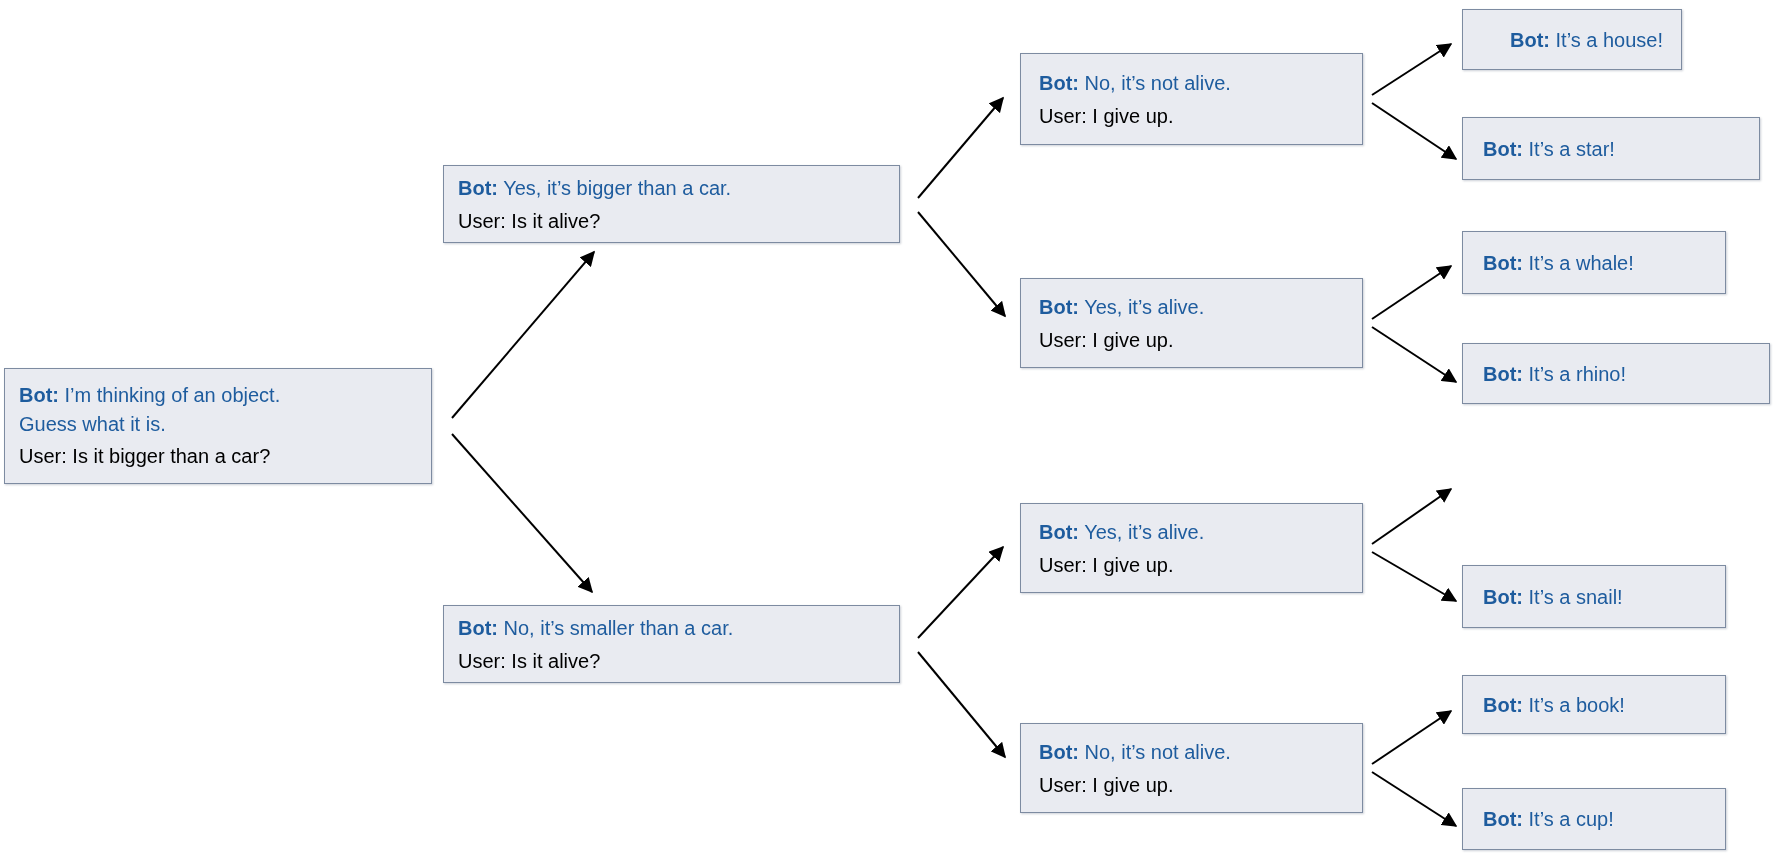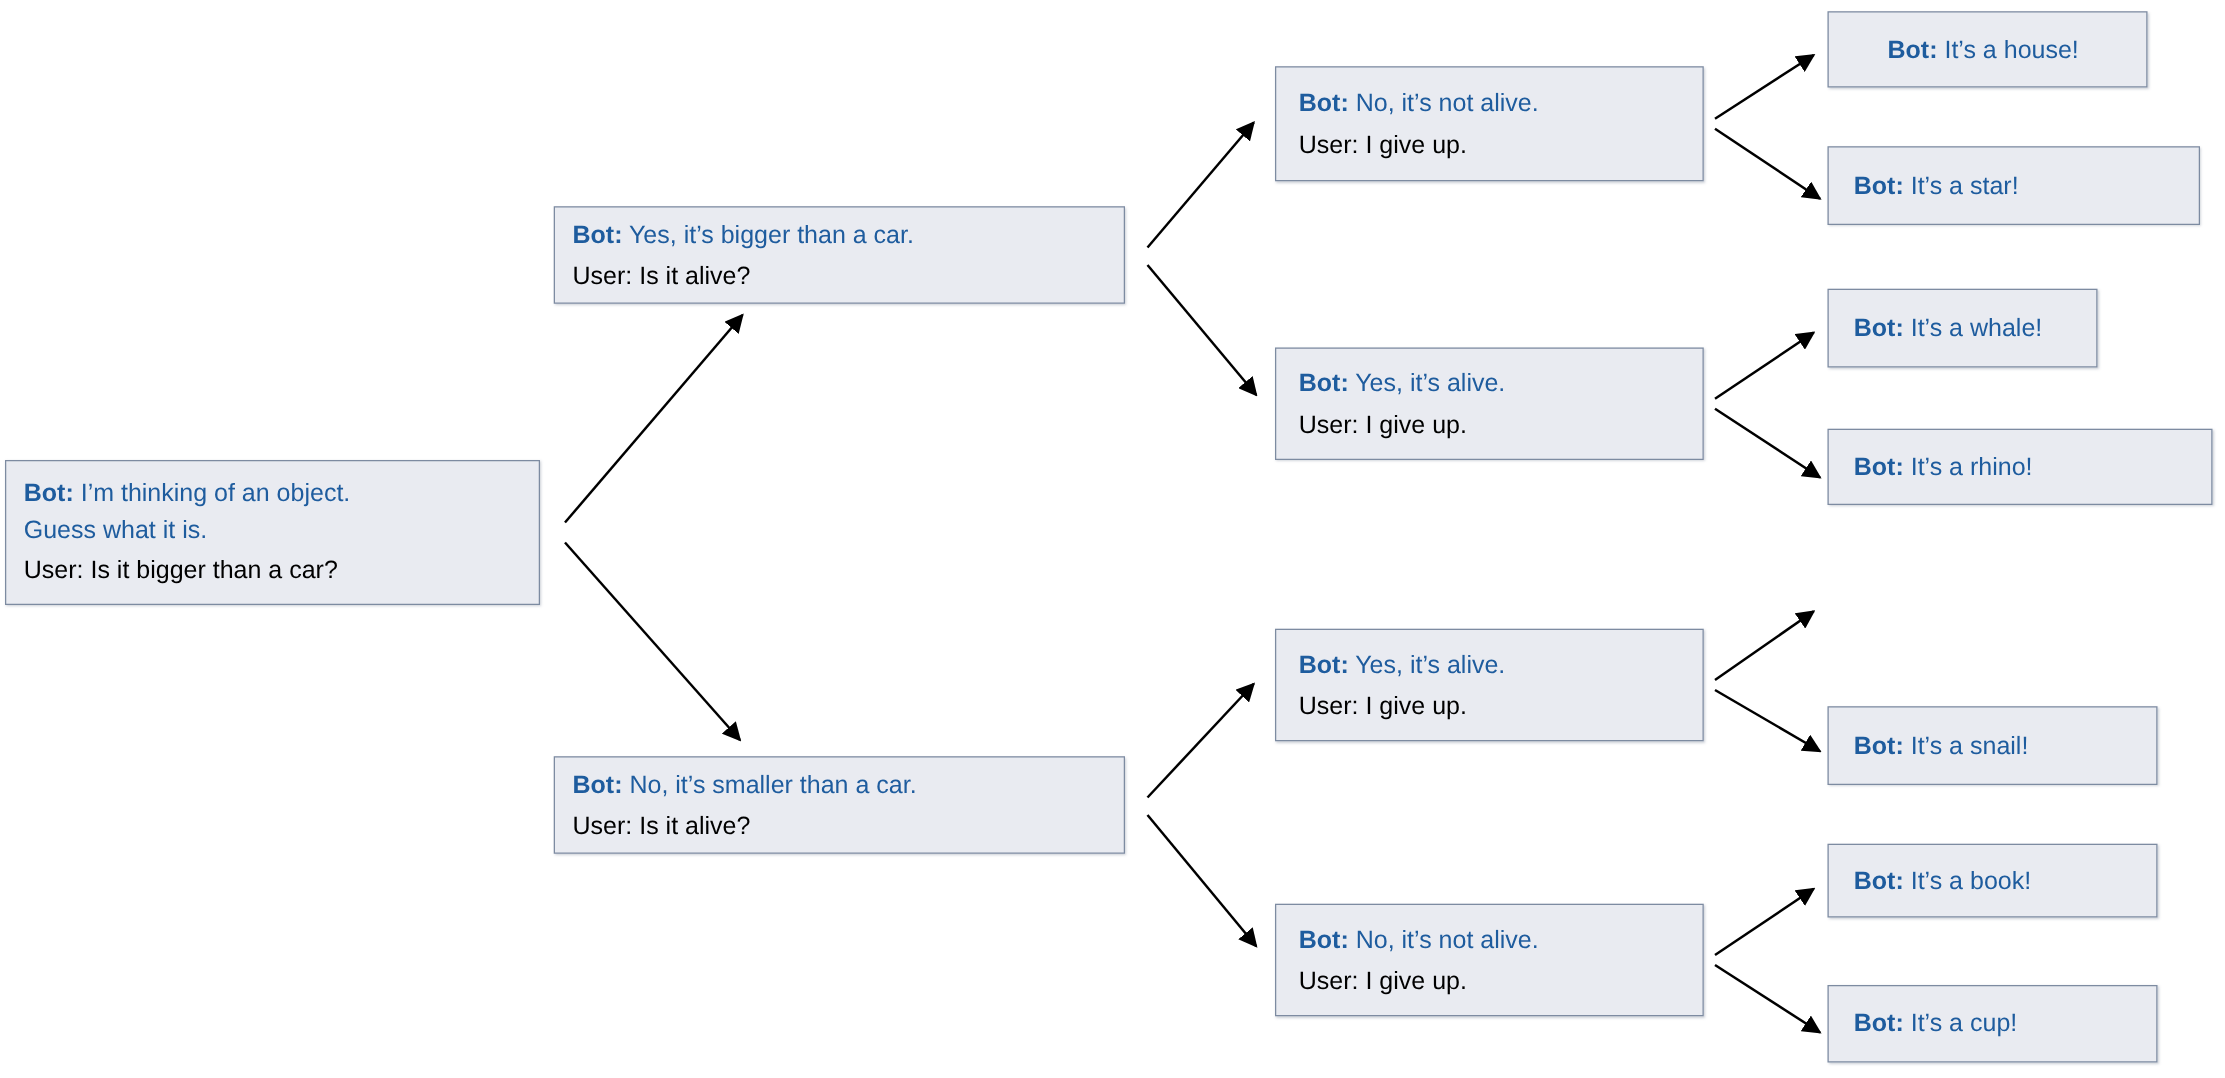--- a/index.html
+++ b/index.html
@@ -39,23 +39,23 @@
 
   
   .n-root  { left: 4px;    top: 368px; width: 428px; height: 116px; line-height: 29px; }
   .n-l2a   { left: 443px;  top: 165px; width: 457px; height: 78px;  }
   .n-l2b   { left: 443px;  top: 605px; width: 457px; height: 78px;  }
   .n-l3a   { left: 1020px; top: 53px;  width: 343px; height: 92px;  padding-left: 18px; }
   .n-l3b   { left: 1020px; top: 278px; width: 343px; height: 90px;  padding-left: 18px; }
   .n-l3c   { left: 1020px; top: 503px; width: 343px; height: 90px;  padding-left: 18px; }
   .n-l3d   { left: 1020px; top: 723px; width: 343px; height: 90px;  padding-left: 18px; }
   .leaf    { padding-left: 20px; }
-  .n-leaf1 { left: 1462px; top: 9px;   width: 256px; height: 61px; padding-left: 47px; }
+  .n-leaf1 { left: 1462px; top: 9px;   width: 220px; height: 61px; padding-left: 47px; }
   .n-leaf2 { left: 1462px; top: 117px; width: 298px; height: 63px; }
-  .n-leaf3 { left: 1462px; top: 231px; width: 216px; height: 63px; }
+  .n-leaf3 { left: 1462px; top: 231px; width: 264px; height: 63px; }
   .n-leaf4 { left: 1462px; top: 343px; width: 308px; height: 61px; }
   .n-leaf5 { left: 1462px; top: 452px; width: 264px; height: 63px; }
   .n-leaf6 { left: 1462px; top: 565px; width: 264px; height: 63px; }
   .n-leaf7 { left: 1462px; top: 675px; width: 264px; height: 59px; }
   .n-leaf8 { left: 1462px; top: 788px; width: 264px; height: 62px; }
 </style>
 </head>
 <body>
 
 <div class="canvas">

